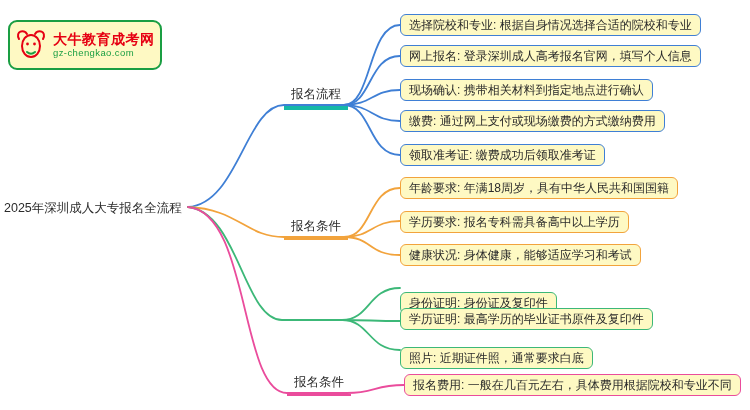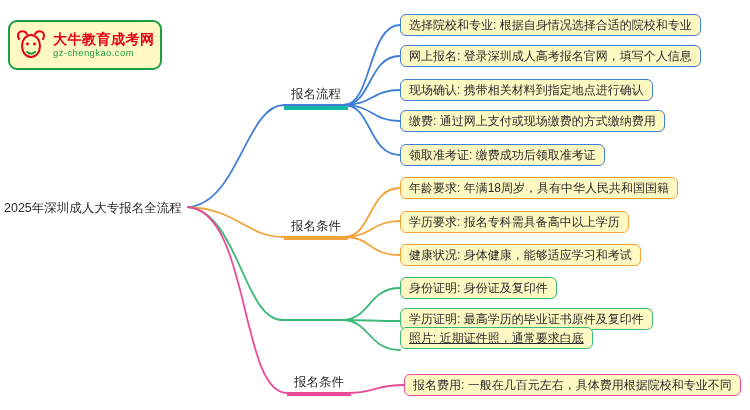--- a/index.html
+++ b/index.html
@@ -107,19 +107,19 @@
   <div class="leaf c0" style="top:14px;">选择院校和专业: 根据自身情况选择合适的院校和专业</div>
   <div class="leaf c0" style="top:45px;">网上报名: 登录深圳成人高考报名官网，填写个人信息</div>
   <div class="leaf c0" style="top:79px;">现场确认: 携带相关材料到指定地点进行确认</div>
   <div class="leaf c0" style="top:110px;">缴费: 通过网上支付或现场缴费的方式缴纳费用</div>
   <div class="leaf c0" style="top:144px;">领取准考证: 缴费成功后领取准考证</div>
 
   <div class="leaf c1" style="top:177px;">年龄要求: 年满18周岁，具有中华人民共和国国籍</div>
   <div class="leaf c1" style="top:211px;">学历要求: 报名专科需具备高中以上学历</div>
   <div class="leaf c1" style="top:244px;">健康状况: 身体健康，能够适应学习和考试</div>
 
-  <div class="leaf c2" style="top:277px;text-align:right;">身份证明: 身份证及复印件</div>
+  <div class="leaf c2" style="top:292px;text-align:right;">身份证明: 身份证及复印件</div>
   <div class="leaf c2" style="top:308px;">学历证明: 最高学历的毕业证书原件及复印件</div>
-  <div class="leaf c2" style="top:327px;text-decoration:underline;">照片: 近期证件照，通常要求白底</div>
+  <div class="leaf c2" style="top:347px;">照片: 近期证件照，通常要求白底</div>
 
   <div class="leaf c3" style="top:374px;left:404px;">报名费用: 一般在几百元左右，具体费用根据院校和专业不同</div>
 
 </div>
 
 </body></html>

